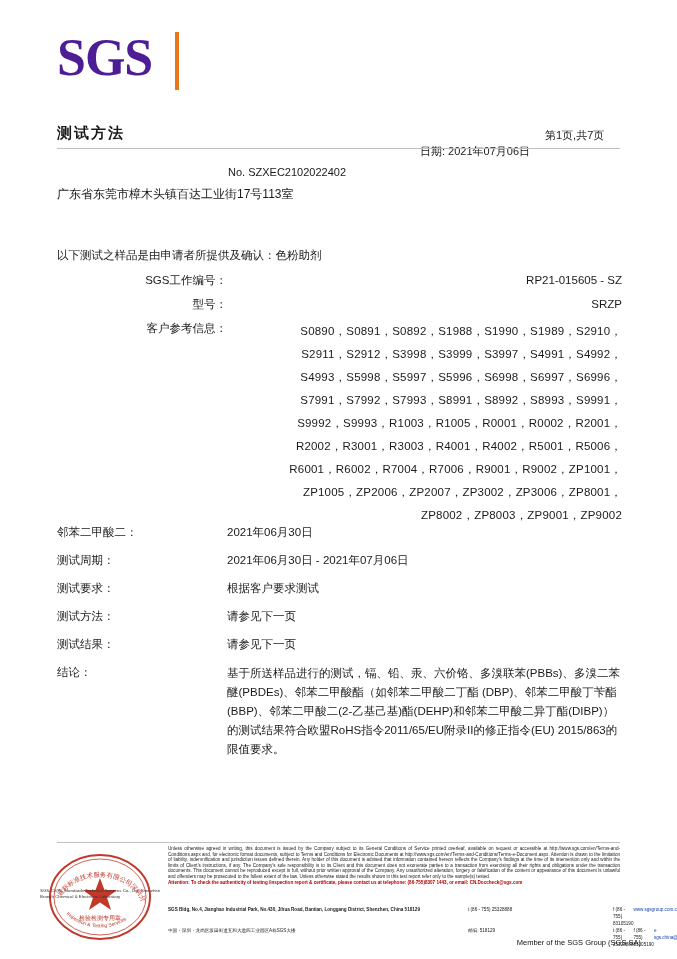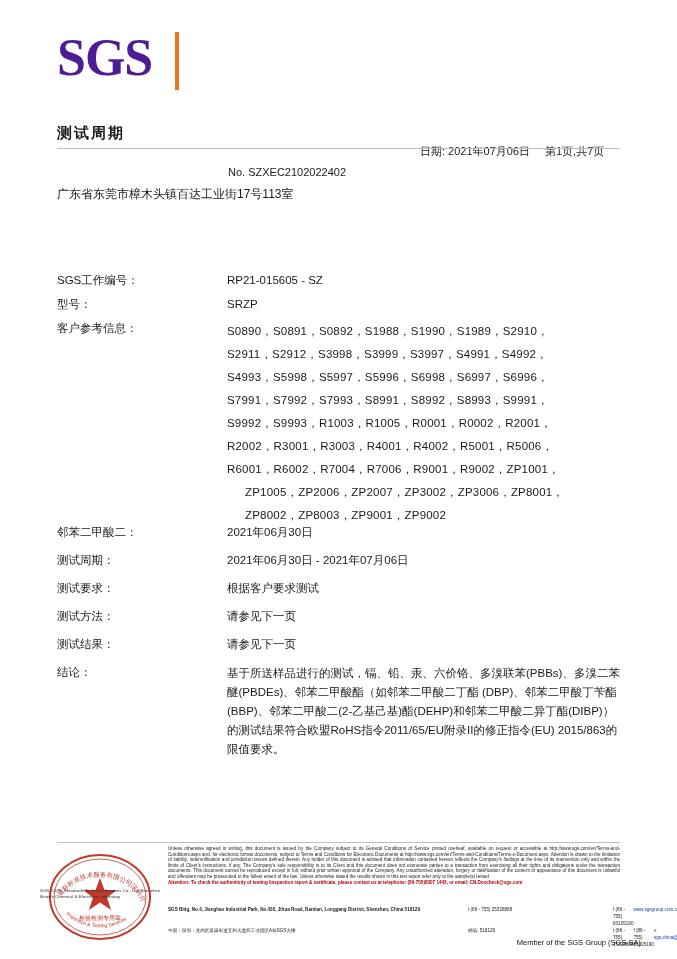--- a/index.html
+++ b/index.html
@@ -66,21 +66,20 @@
     left: 420px;
     top: 128px;
     font-size: 11px;
     margin-top: 16px;
   }
   .report-page {
     position: absolute;
     left: 545px;
     top: 128px;
     font-size: 11px;
-    margin-top: 16px;
   }
   .hr-main {
     position: absolute;
     left: 57px;
     top: 148px;
     width: 563px;
     height: 1px;
     background: #bfbfbf;
   }
   
@@ -107,20 +106,21 @@
   .fields {
     position: absolute;
     left: 57px;
     top: 272px;
     width: 565px;
   }
   .frow {
     display: flex;
     align-items: flex-start;
     margin-bottom: 8px;
+    text-align: right;
   }
   .flabel {
     width: 170px;
     flex: 0 0 170px;
     font-size: 11.5px;
     line-height: 16px;
   }
   .fvalue {
     flex: 1;
     font-size: 11.5px;
@@ -228,28 +228,29 @@
 </head>
 <body>
 
 <div class="page">
 
   <div class="logo-wrap">
     <div class="logo-text">SGS</div>
     <div class="logo-bar"></div>
   </div>
 
-  <div class="report-title">测试周期</div>
+  <div class="report-title">测试方法</div>
   <div class="report-no">No. SZXEC2102022402</div>
   <div class="report-date">日期: 2021年07月06日</div>
   <div class="report-page">第1页,共7页</div>
   <div class="hr-main"></div>
 
   <div class="company-addr">广东省东莞市樟木头镇百达工业街17号113室</div>
 
+  <div class="sample-decl">以下测试之样品是由申请者所提供及确认：色粉助剂</div>
 
   <div class="fields">
     <div class="frow">
       <div class="flabel">SGS工作编号：</div>
       <div class="fvalue">RP21-015605 - SZ</div>
     </div>
     <div class="frow">
       <div class="flabel">型号：</div>
       <div class="fvalue">SRZP</div>
     </div>

